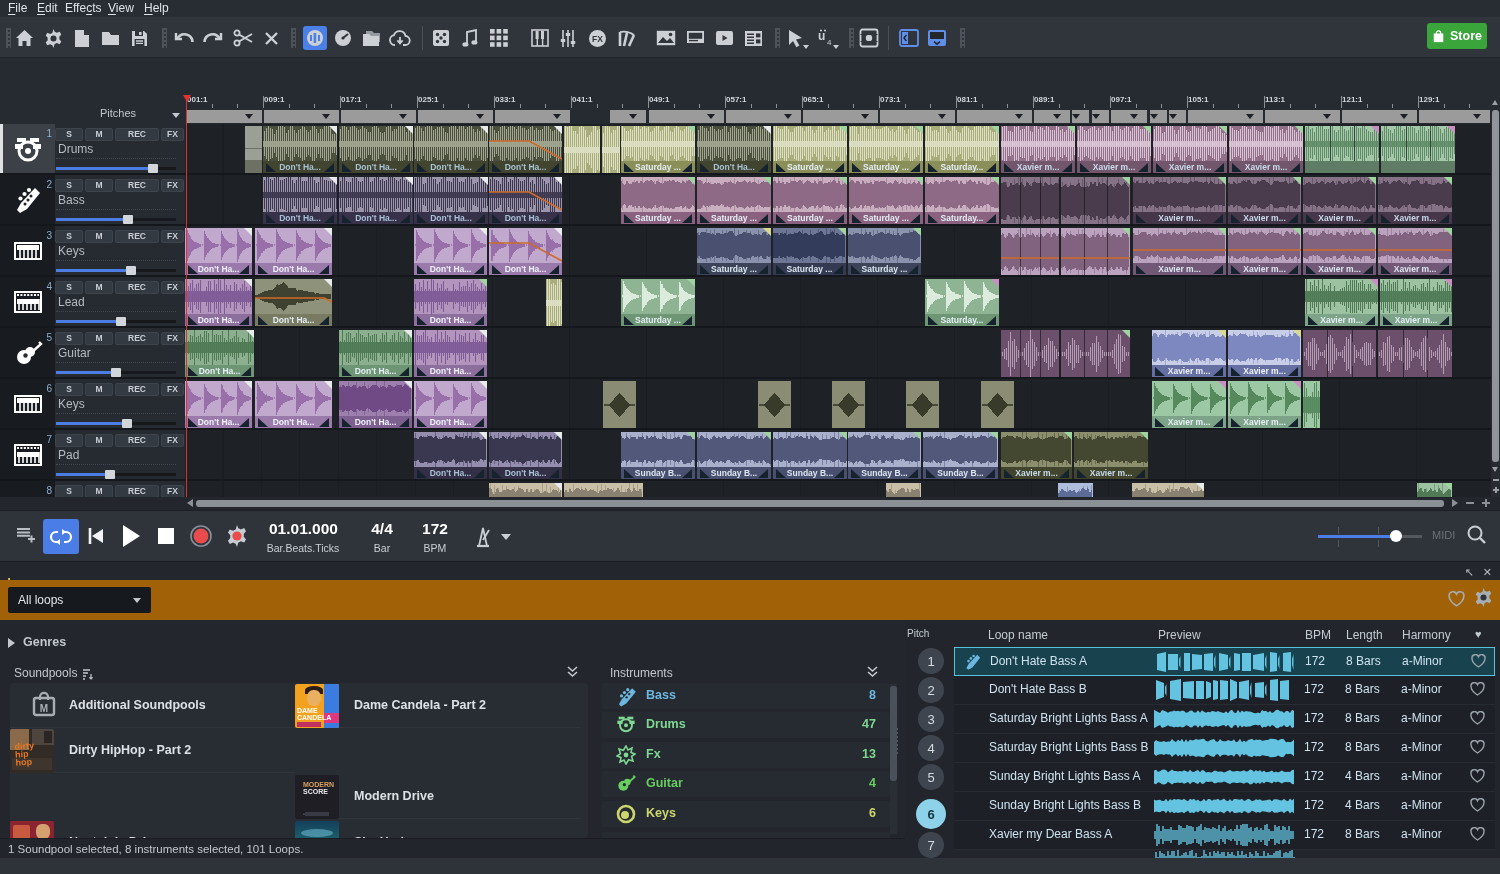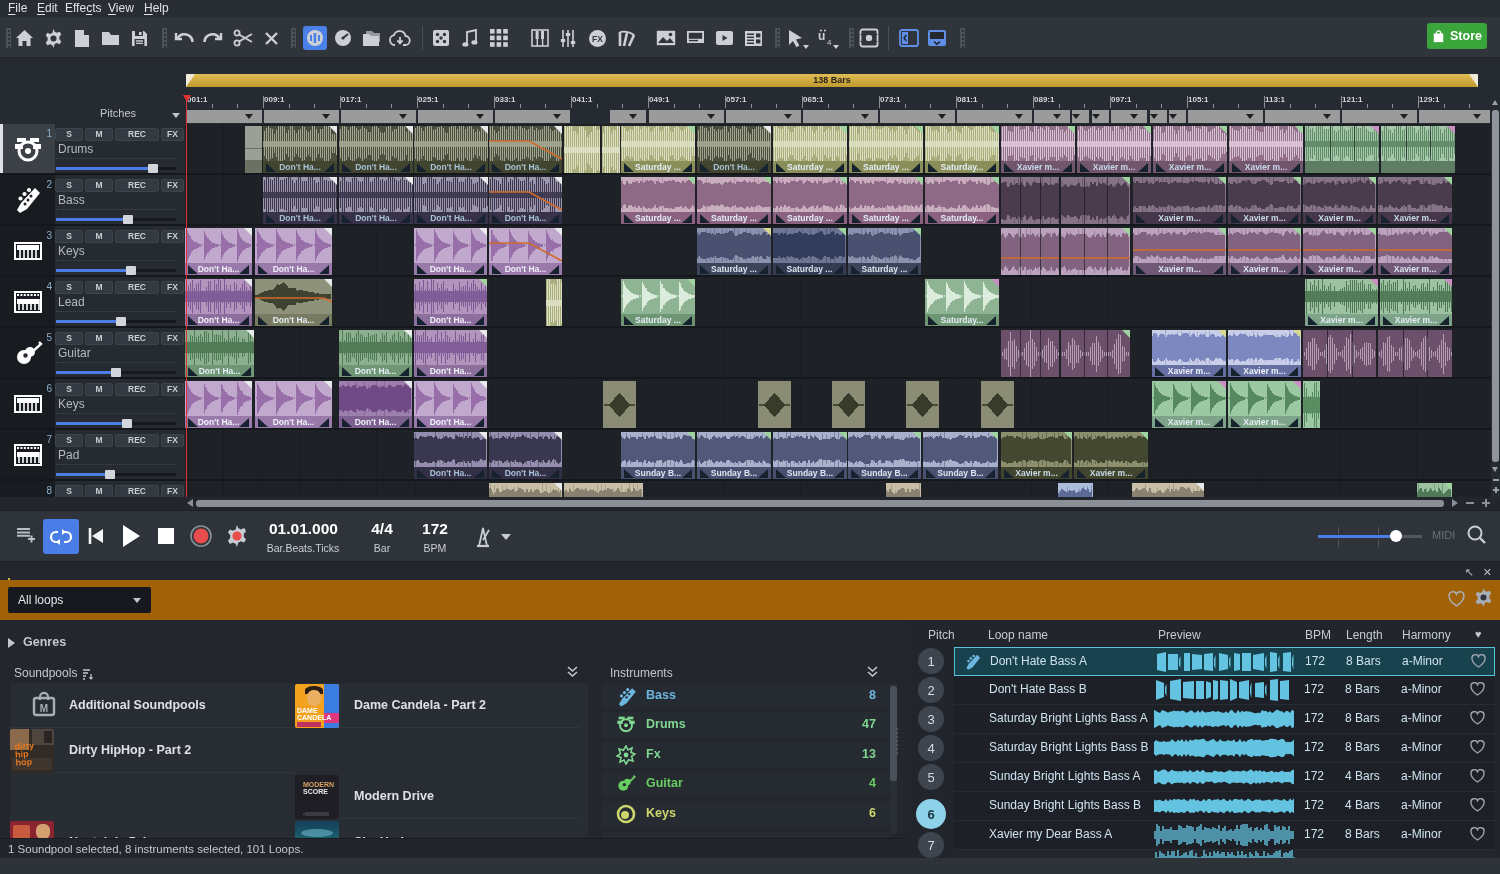--- a/index.html
+++ b/index.html
@@ -252,25 +252,20 @@
         <path d="M7 12.6l3 2.6 3-2.6" stroke="#23272e" stroke-width="1.6" fill="none"></path>
       </svg>
     </div>
     <div style="position:absolute;left:960px;top:11px;width:5px;height:20px;background:repeating-linear-gradient(#565b62 0 2px,transparent 2px 4px),repeating-linear-gradient(90deg,#565b62 0 2px,transparent 2px 4px);opacity:0.8"></div>
 <div style="position:absolute;right:13px;top:6px;width:60px;height:26px;background:#3aa53a;border-radius:3px;color:#fff;font-size:12.5px;font-weight:bold;display:flex;align-items:center;justify-content:center;gap:5px"><svg width="13" height="13" viewBox="0 0 15 15">
         <path d="M2 4h11v10H2Z" fill="#fff"></path>
         <path d="M5 6V3.6a2.5 2.5 0 015 0V6" stroke="#fff" stroke-width="1.4" fill="none"></path>
       </svg>Store</div>
 </div>
 <div id="arrange">
-<div style="position:absolute;left:186px;top:16px;width:1292px;height:13px;background:linear-gradient(#e0bc55,#c09a2e)">
-  <div style="position:absolute;left:0;top:0;border-top:13px solid #f0ead8;border-right:9px solid transparent"></div>
-  <div style="position:absolute;right:0;top:0;border-top:13px solid #f0ead8;border-left:9px solid transparent"></div>
-  <div style="position:absolute;left:0;width:100%;text-align:center;font-size:9px;font-weight:bold;color:#27221a;line-height:13px">138 Bars</div>
-</div>
 <div style="position:absolute;left:0;top:37px;width:1500px;height:15px">
       <div class="rlab" style="left:187px">001:1</div>
       <div class="rtick" style="left:186px;height:12px"></div>
       <div class="rtick" style="left:212px;height:4px;top:9px"></div>
       <div class="rtick" style="left:237px;height:4px;top:9px"></div>
       <div class="rlab" style="left:264px">009:1</div>
       <div class="rtick" style="left:263px;height:12px"></div>
       <div class="rtick" style="left:289px;height:4px;top:9px"></div>
       <div class="rtick" style="left:314px;height:4px;top:9px"></div>
       <div class="rlab" style="left:341px">017:1</div>
@@ -1687,21 +1682,21 @@
 <div style="position:absolute;left:44px;top:5px;font-size:12.5px;font-weight:bold;color:#cdd66e">Keys</div>
 <div style="position:absolute;right:14px;top:5px;font-size:12.5px;font-weight:bold;color:#cdd66e">6</div>
 </div>
     <div style="position:absolute;left:602px;top:212px;width:288px;height:6px;background:#262b31;border-radius:2px 2px 0 0"></div>
 <div style="position:absolute;left:890px;top:64px;width:7px;height:150px;background:#2a2f36">
       <div style="position:absolute;left:0;top:2px;width:7px;height:95px;background:#4a515a;border-radius:3px"></div>
     </div>
 <div style="position:absolute;left:897px;top:108px;width:6px;height:26px;background:repeating-linear-gradient(#565b62 0 2px,transparent 2px 4px)"></div>
 </div>
 <div id="tablewrap" style="position:absolute;left:905px;top:620px;width:595px;height:238px;overflow:hidden;background:#22262c">
-<div style="position:absolute;left:23px;top:8px;font-size:12px;color:#c3cad1">Pitch</div>
+<div style="position:absolute;left:2px;top:8px;font-size:10px;color:#c3cad1">Pitch</div>
 <div style="position:absolute;left:83px;top:8px;font-size:12px;color:#c3cad1">Loop name</div>
 <div style="position:absolute;left:253px;top:8px;font-size:12px;color:#c3cad1">Preview</div>
 <div style="position:absolute;left:400px;top:8px;font-size:12px;color:#c3cad1">BPM</div>
 <div style="position:absolute;left:441px;top:8px;font-size:12px;color:#c3cad1">Length</div>
 <div style="position:absolute;left:497px;top:8px;font-size:12px;color:#c3cad1">Harmony</div>
 <div style="position:absolute;left:570px;top:8px;color:#c3cad1;font-size:11px">♥</div>
 </div>
 <div class="lrow sel" style="top:647px">
     <svg width="20" height="18" viewBox="0 0 28 30" style="position:absolute;left:8px;top:5px">
       <path d="M21 3l5 5L13 24l-7 4-3-3 4-7Z" fill="#6db6e0"></path>

